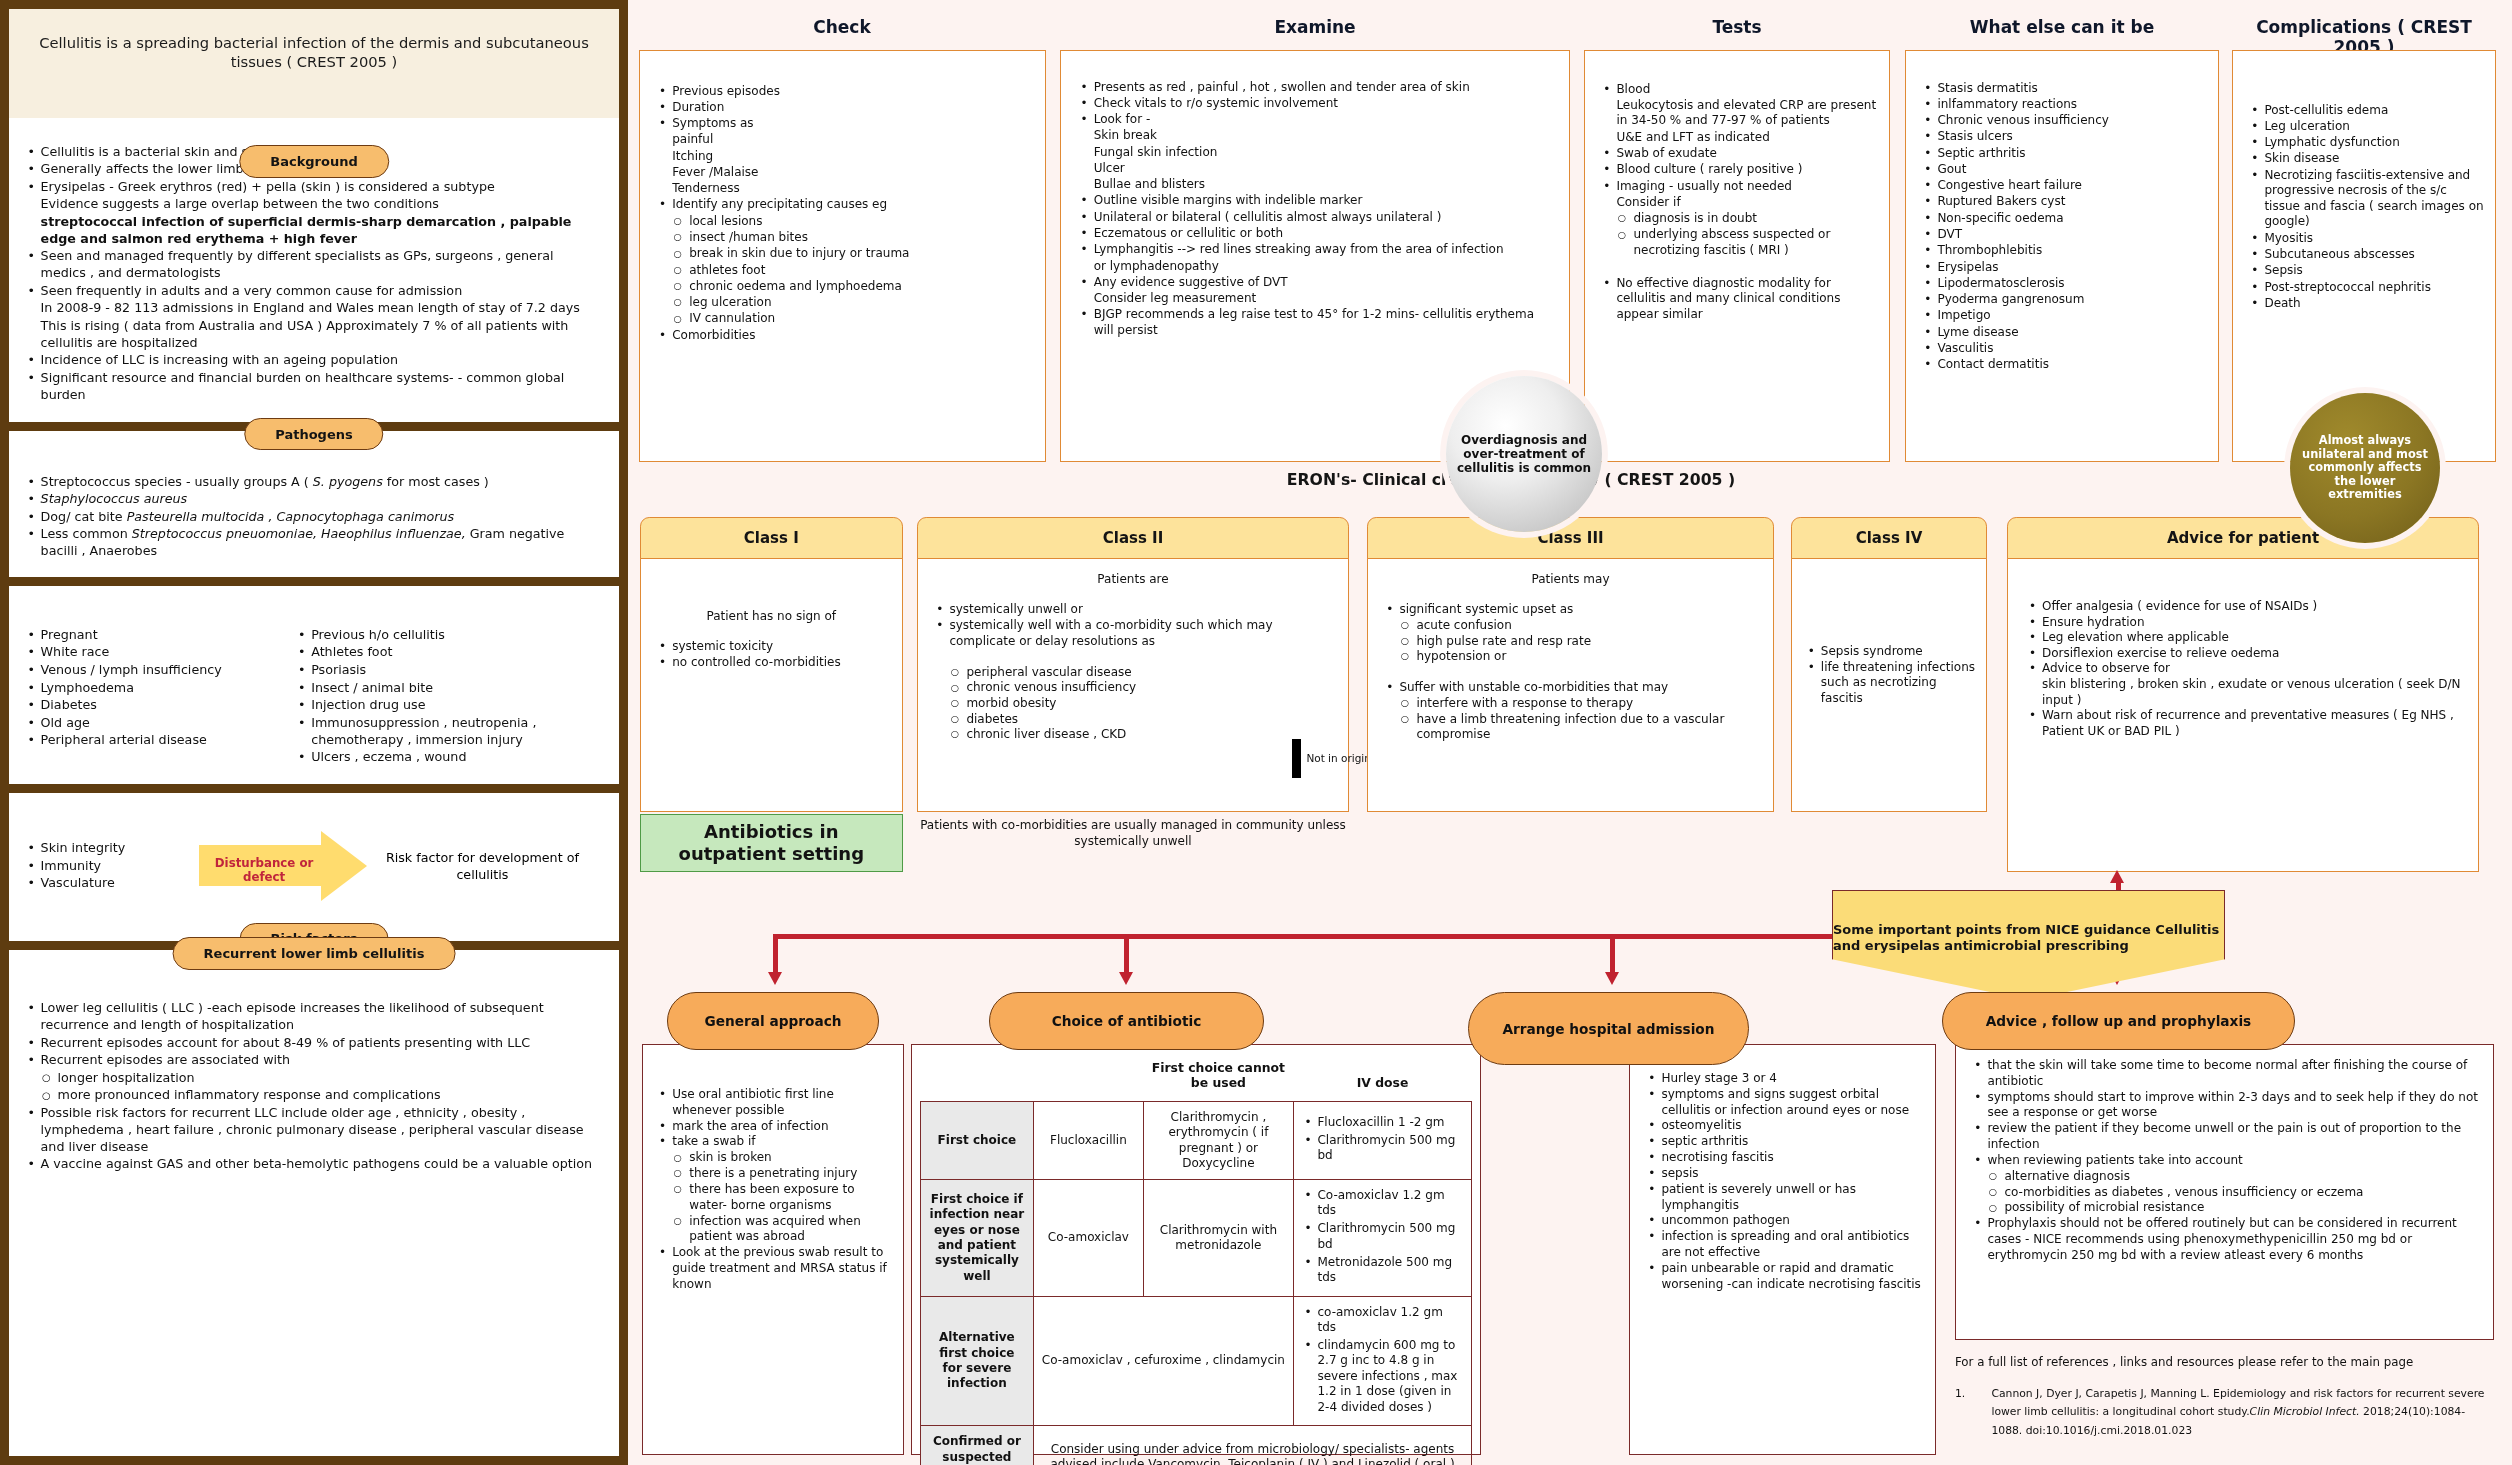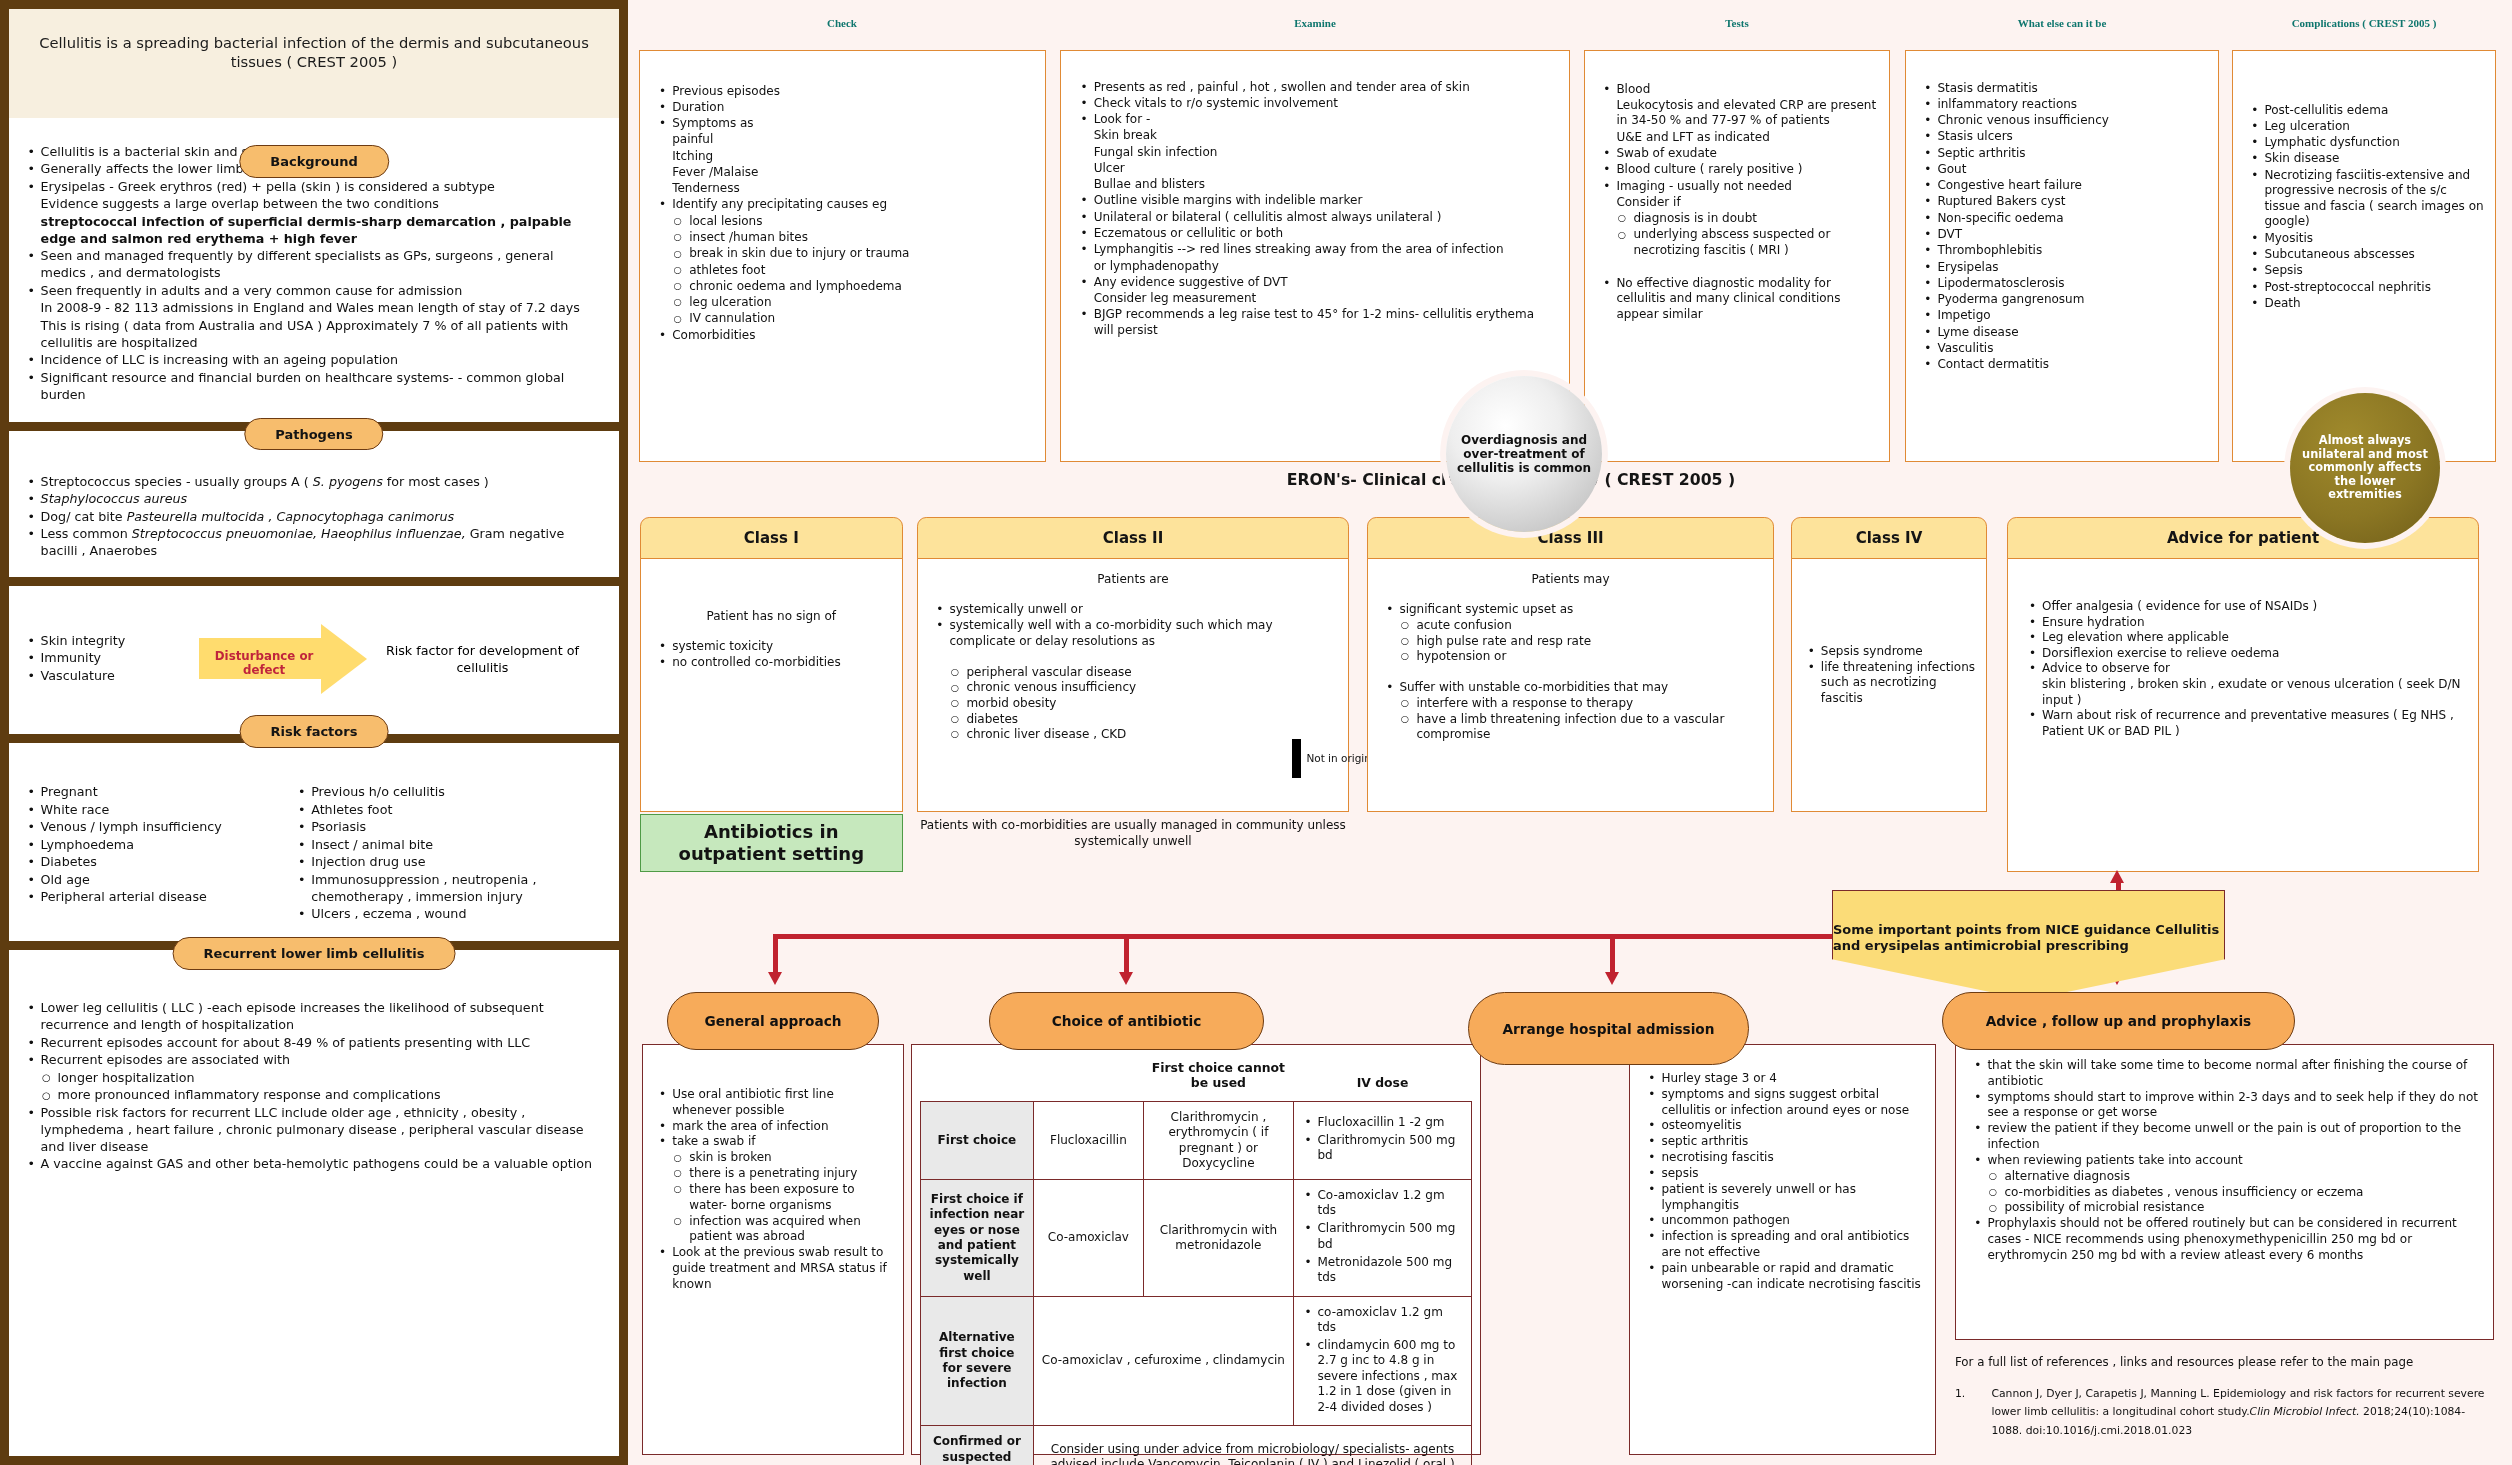--- a/index.html
+++ b/index.html
@@ -69,21 +69,21 @@
   }
   .rd-right { font-size: 12.7px; line-height: 1.4; text-align: center; flex: 1; }
   .two-col { display: flex; gap: 2.6px; }
   .two-col > ul { flex: 1; }
   .two-col > ul:first-child { flex: 0 0 268px; }
 
   
   #right-area { position: absolute; left: 628px; top: 0; width: 1884px; height: 1465px; }
 
   .col-title {
-    text-align: center; font-weight: bold; font-size: 11px; color: #0f766e; font-family: Liberation Serif, serif;
+    text-align: center; font-weight: bold; font-size: 17px; color: #0f172a;
   }
   .panel {
     border: 0.9px solid #e08a35; background: #ffffff;
     font-size: 12px; line-height: 1.3; color: #111;
   }
   .panel ul li { margin-bottom: 0.7px; }
 
   
   #top-row { position: absolute; left: 0; top: 6.5px; width: 1884px; height: 458px; }
   #t-check  { position: absolute; left: 10.5px;   top: 43px; width: 407px; height: 412px; padding: 33px 11.8px 0 15.7px; }
@@ -255,37 +255,20 @@
   <div class="lbox" id="pathogens-box">
     <div class="pill" id="pill-pathogens">Pathogens</div>
     <ul id="pathogens-list">
         <li><span>Streptococcus species - usually groups A ( </span><span class="it">S. pyogens</span><span> for most cases )</span></li>
         <li><span class="it">Staphylococcus aureus</span></li>
         <li><span>Dog/ cat bite </span><span class="it">Pasteurella multocida , Capnocytophaga canimorus</span></li>
         <li><span>Less common </span><span class="it">Streptococcus pneuomoniae, Haeophilus influenzae,</span><span> Gram negative bacilli , Anaerobes</span></li>
       </ul>
   </div>
 
-  <div class="lbox" id="riskdiagram-box">
-    <div class="rd-row">
-      <ul class="rd-left" id="rd-left-list">
-          <li>Skin integrity</li>
-          <li>Immunity</li>
-          <li>Vasculature</li>
-        </ul>
-      <div class="arrow-wrap">
-        <div class="arrow-body"></div>
-        <div class="arrow-head"></div>
-        <div class="arrow-label">Disturbance or defect</div>
-      </div>
-      <div class="rd-right">Risk factor for development of cellulitis</div>
-    </div>
-    <div class="pill" id="pill-risk" style="top:auto;bottom:-14.4px">Risk factors</div>
-  </div>
-
   <div class="lbox" id="riskfactors-box">
     <div class="two-col">
       <ul id="rf-col1">
           <li>Pregnant</li>
           <li>White race</li>
           <li>Venous / lymph insufficiency</li>
           <li>Lymphoedema</li>
           <li>Diabetes</li>
           <li>Old age</li>
           <li>Peripheral arterial disease</li>
@@ -293,20 +276,37 @@
       <ul id="rf-col2">
           <li>Previous h/o cellulitis</li>
           <li>Athletes foot</li>
           <li>Psoriasis</li>
           <li>Insect / animal bite</li>
           <li>Injection drug use</li>
           <li>Immunosuppression , neutropenia , chemotherapy , immersion injury</li>
           <li>Ulcers , eczema , wound</li>
         </ul>
     </div>
+  </div>
+
+  <div class="lbox" id="riskdiagram-box">
+    <div class="rd-row">
+      <ul class="rd-left" id="rd-left-list">
+          <li>Skin integrity</li>
+          <li>Immunity</li>
+          <li>Vasculature</li>
+        </ul>
+      <div class="arrow-wrap">
+        <div class="arrow-body"></div>
+        <div class="arrow-head"></div>
+        <div class="arrow-label">Disturbance or defect</div>
+      </div>
+      <div class="rd-right">Risk factor for development of cellulitis</div>
+    </div>
+    <div class="pill" id="pill-risk" style="top:auto;bottom:-14.4px">Risk factors</div>
   </div>
 
   <div class="lbox" id="recurrent-box" style="flex:1">
     <div class="pill" id="pill-recurrent">Recurrent lower limb cellulitis</div>
     <ul id="recurrent-list">
         <li>Lower leg cellulitis ( LLC ) -each episode increases the likelihood of subsequent recurrence and length of hospitalization</li>
         <li>Recurrent episodes account for about 8-49 % of patients presenting with LLC</li>
         <li>Recurrent episodes are associated with</li>
         <li class="sub">longer hospitalization</li>
         <li class="sub">more pronounced inflammatory response and complications</li>

